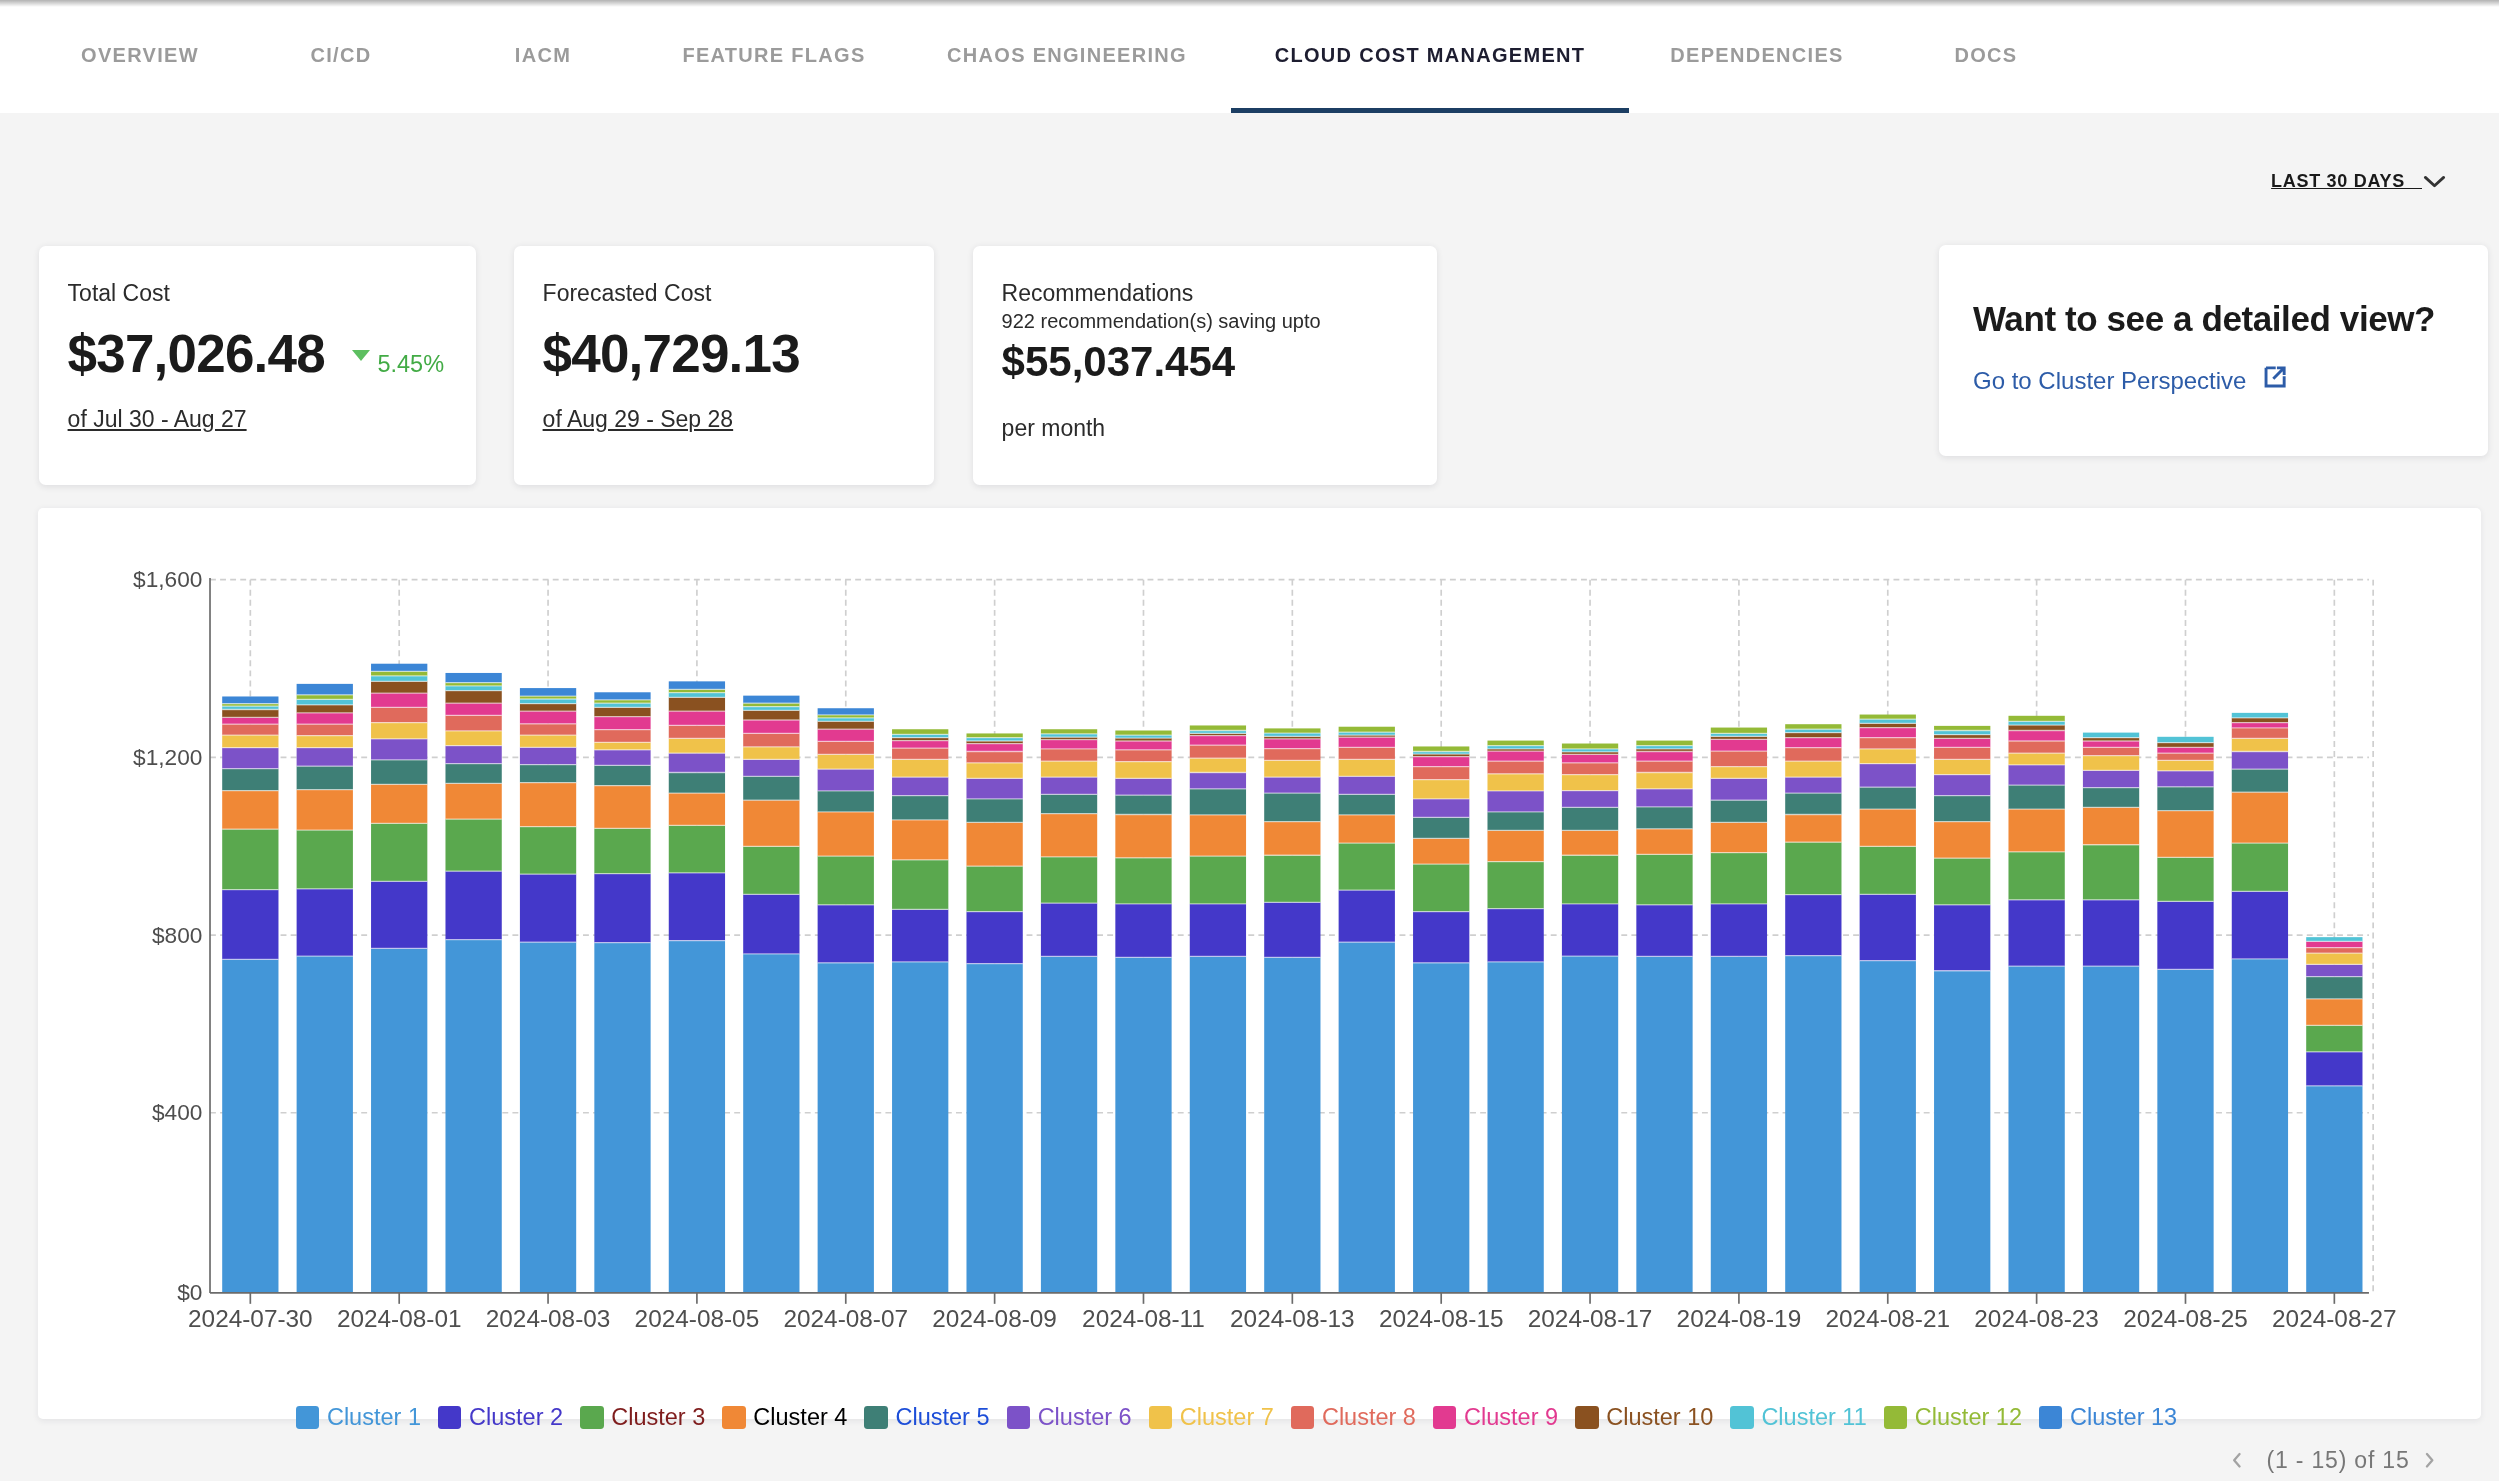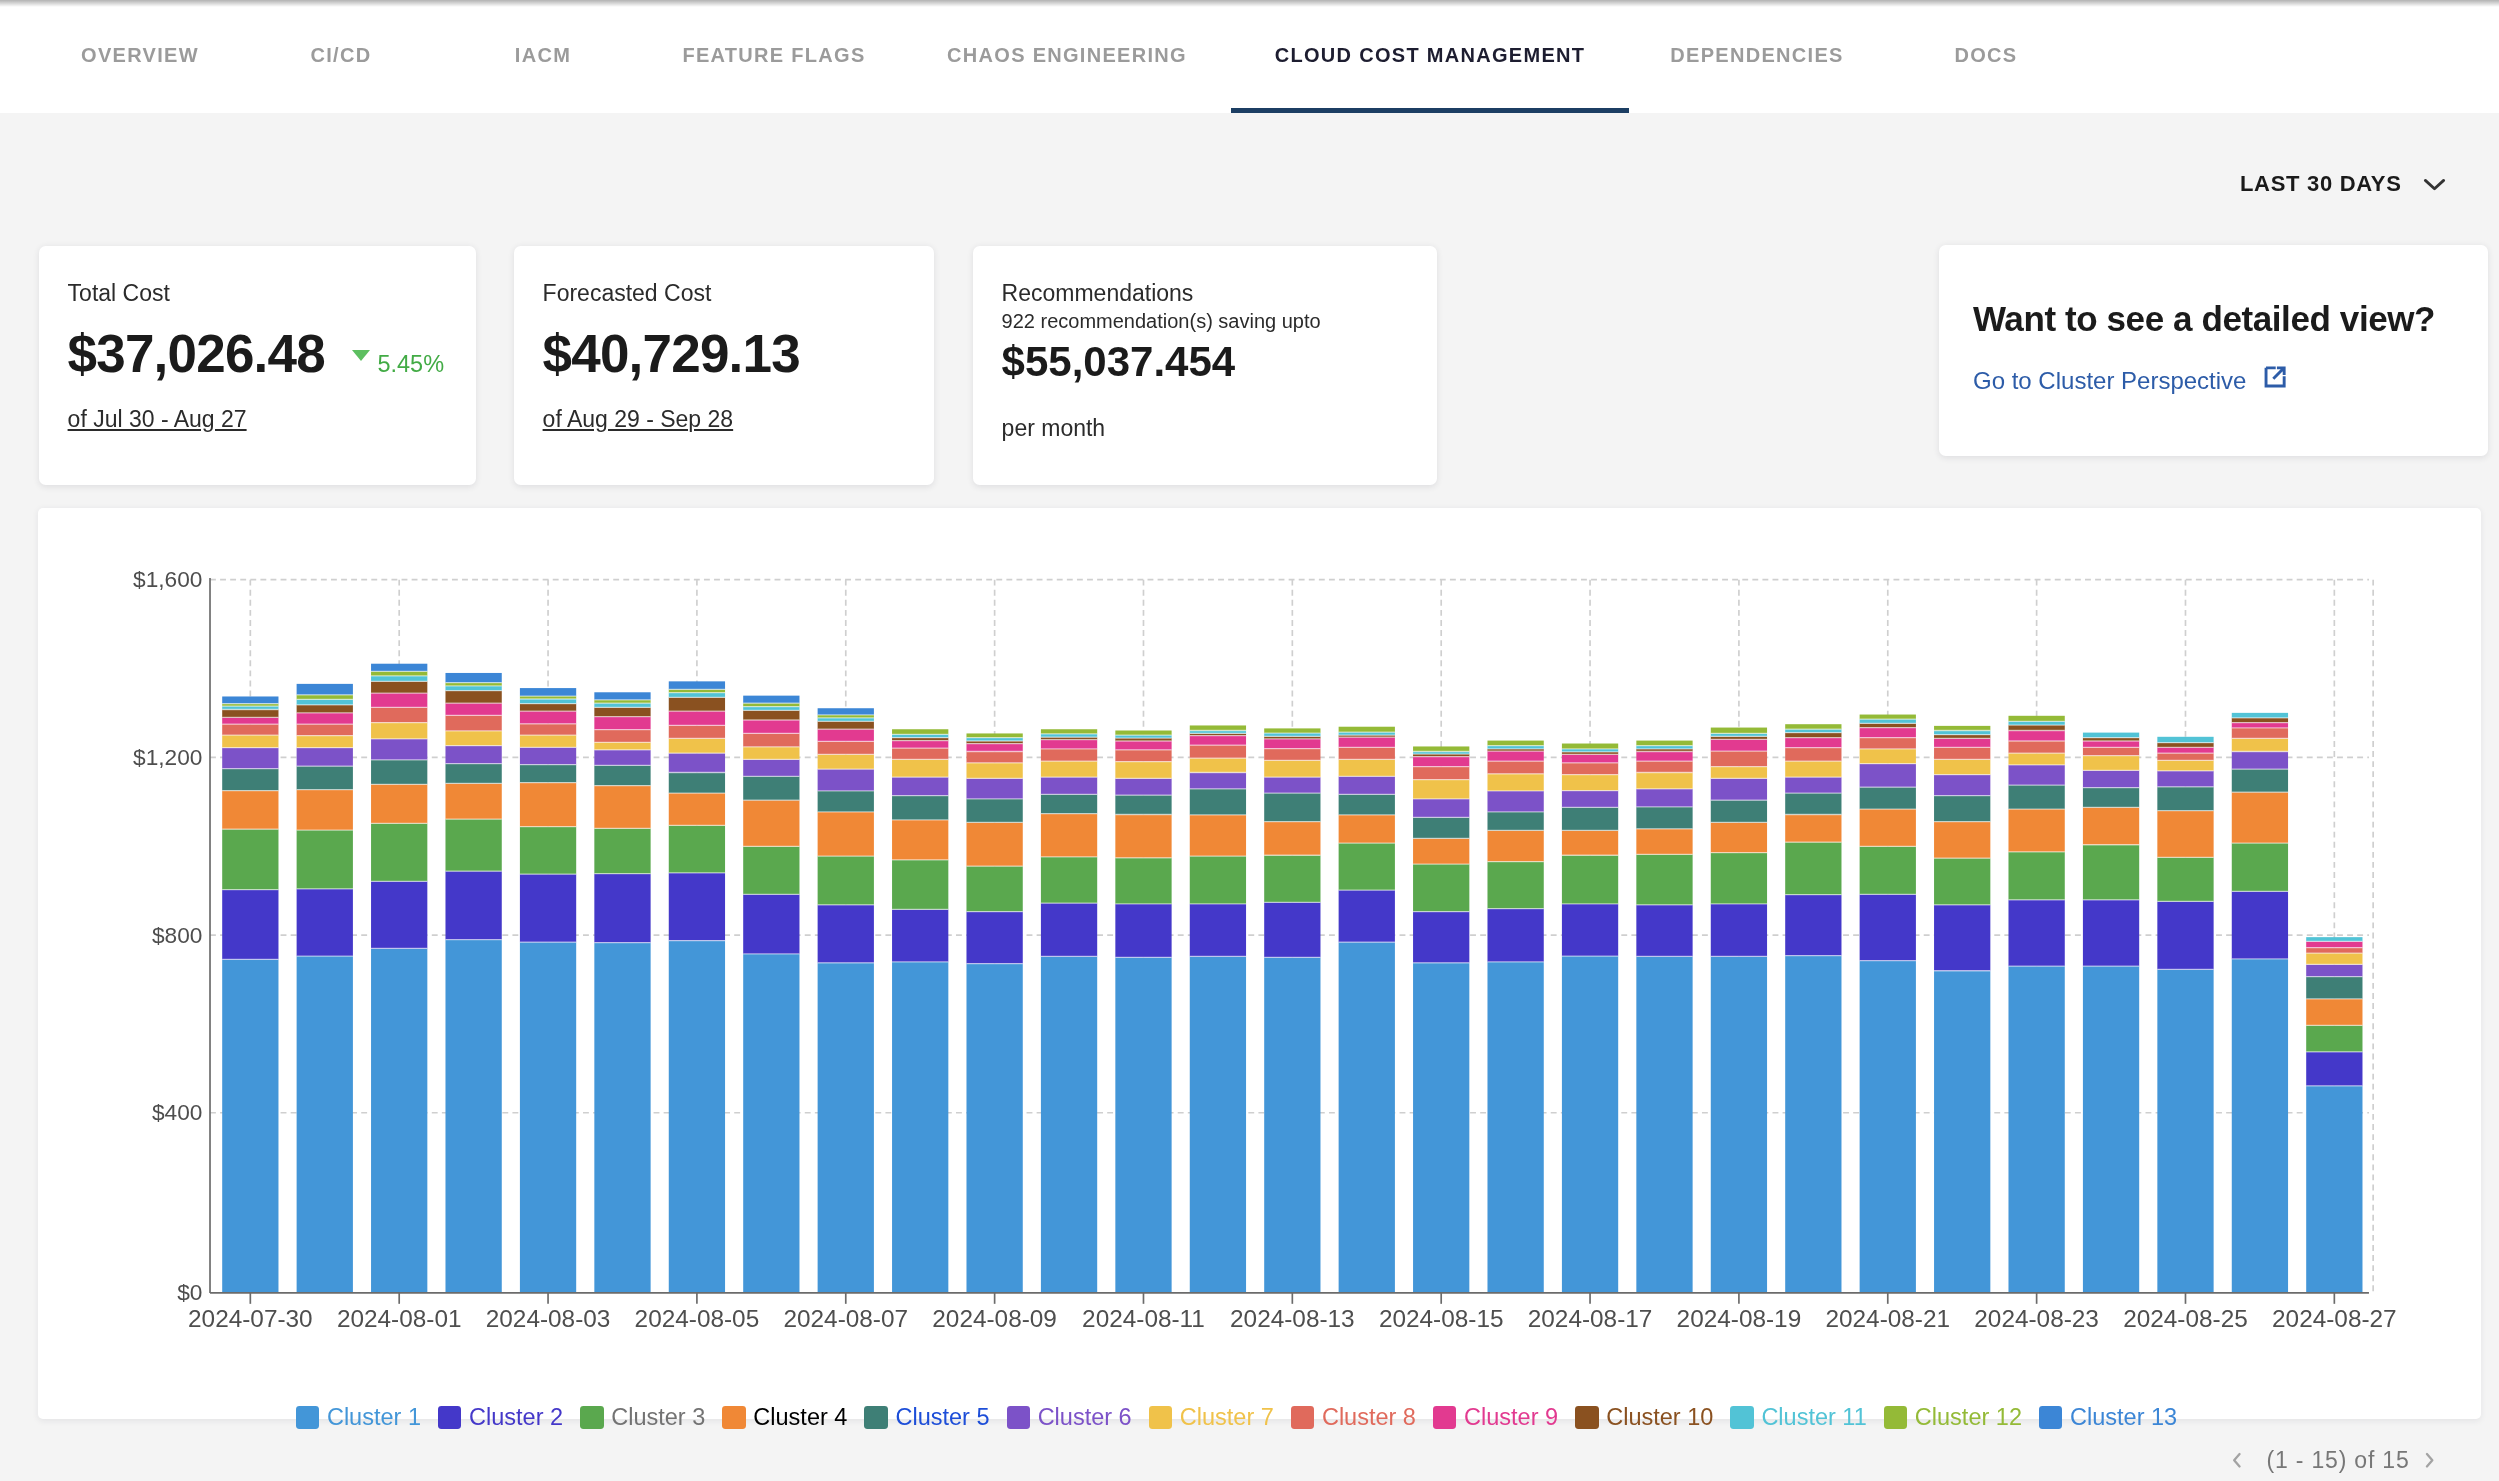--- a/index.html
+++ b/index.html
@@ -4,22 +4,22 @@
 * { margin:0; padding:0; box-sizing:border-box; }
 html,body { width:2500px; height:1482px; overflow:hidden; }
 body { font-family:"Liberation Sans", sans-serif; background:#f4f4f4; position:relative; }
 .topshadow { position:absolute; left:0; top:0; width:2500px; height:6.7px;
   background:linear-gradient(to bottom, rgba(0,0,0,0.30), rgba(0,0,0,0)); z-index:5; }
 .nav { position:absolute; left:0; top:0; width:2500px; height:113px; background:#ffffff; }
 .tab { position:absolute; top:44px; transform:translateX(-50%); font-size:20px; font-weight:bold;
   letter-spacing:1.3px; color:#9b9b9b; white-space:nowrap; }
 .tab.active { color:#1d1d30; }
 .underline { position:absolute; left:1231px; top:108px; width:398px; height:5px; background:#1c3e63; }
-.range { position:absolute; top:171px; right:53px; font-size:22px; font-weight:bold;
-  letter-spacing:0.7px; color:#1a1a1a; }
+.range { position:absolute; top:171px; right:53px; font-size:18px; font-weight:bold;
+  letter-spacing:0.7px; color:#1a1a1a;text-decoration:underline; }
 .card { position:absolute; background:#ffffff; border-radius:6.7px; box-shadow:0 1.7px 6.7px rgba(40,41,61,0.10); }
 .c1 { left:39px; top:246px; width:437px; height:239px; }
 .c2 { left:514px; top:246px; width:420px; height:239px; }
 .c3 { left:973px; top:246px; width:464px; height:239px; }
 .c4 { left:1939px; top:245px; width:549px; height:211px; }
 .clabel { position:absolute; left:28.6px; top:34px; font-size:23px; color:#2b2b2b; }
 .camount { position:absolute; left:28.6px; top:77px; font-size:53px; font-weight:bold; color:#1b1b1b; letter-spacing:-0.8px; }
 .csub { position:absolute; left:28.6px; top:160px; font-size:23px; color:#2b2b2b;text-decoration:underline; }
 .trend { font-size:23.5px; font-weight:normal; color:#42ab45; letter-spacing:0; }
 .tri { display:inline-block; width:0; height:0; border-left:9.2px solid transparent;
@@ -822,21 +822,21 @@
     <span class="li">
       <span class="sq" style="background:#4396d8"></span>
       <span class="lt" style="color:#4396d8">Cluster 1</span>
     </span>
     <span class="li">
       <span class="sq" style="background:#4438c9"></span>
       <span class="lt" style="color:#4438c9">Cluster 2</span>
     </span>
     <span class="li">
       <span class="sq" style="background:#5aa84e"></span>
-      <span class="lt" style="color:#737373">Cluster 3</span>
+      <span class="lt" style="color:#7f1d1d">Cluster 3</span>
     </span>
     <span class="li">
       <span class="sq" style="background:#f08836"></span>
       <span class="lt" style="color:#000000">Cluster 4</span>
     </span>
     <span class="li">
       <span class="sq" style="background:#3e7f76"></span>
       <span class="lt" style="color:#1d4ed8">Cluster 5</span>
     </span>
     <span class="li">

